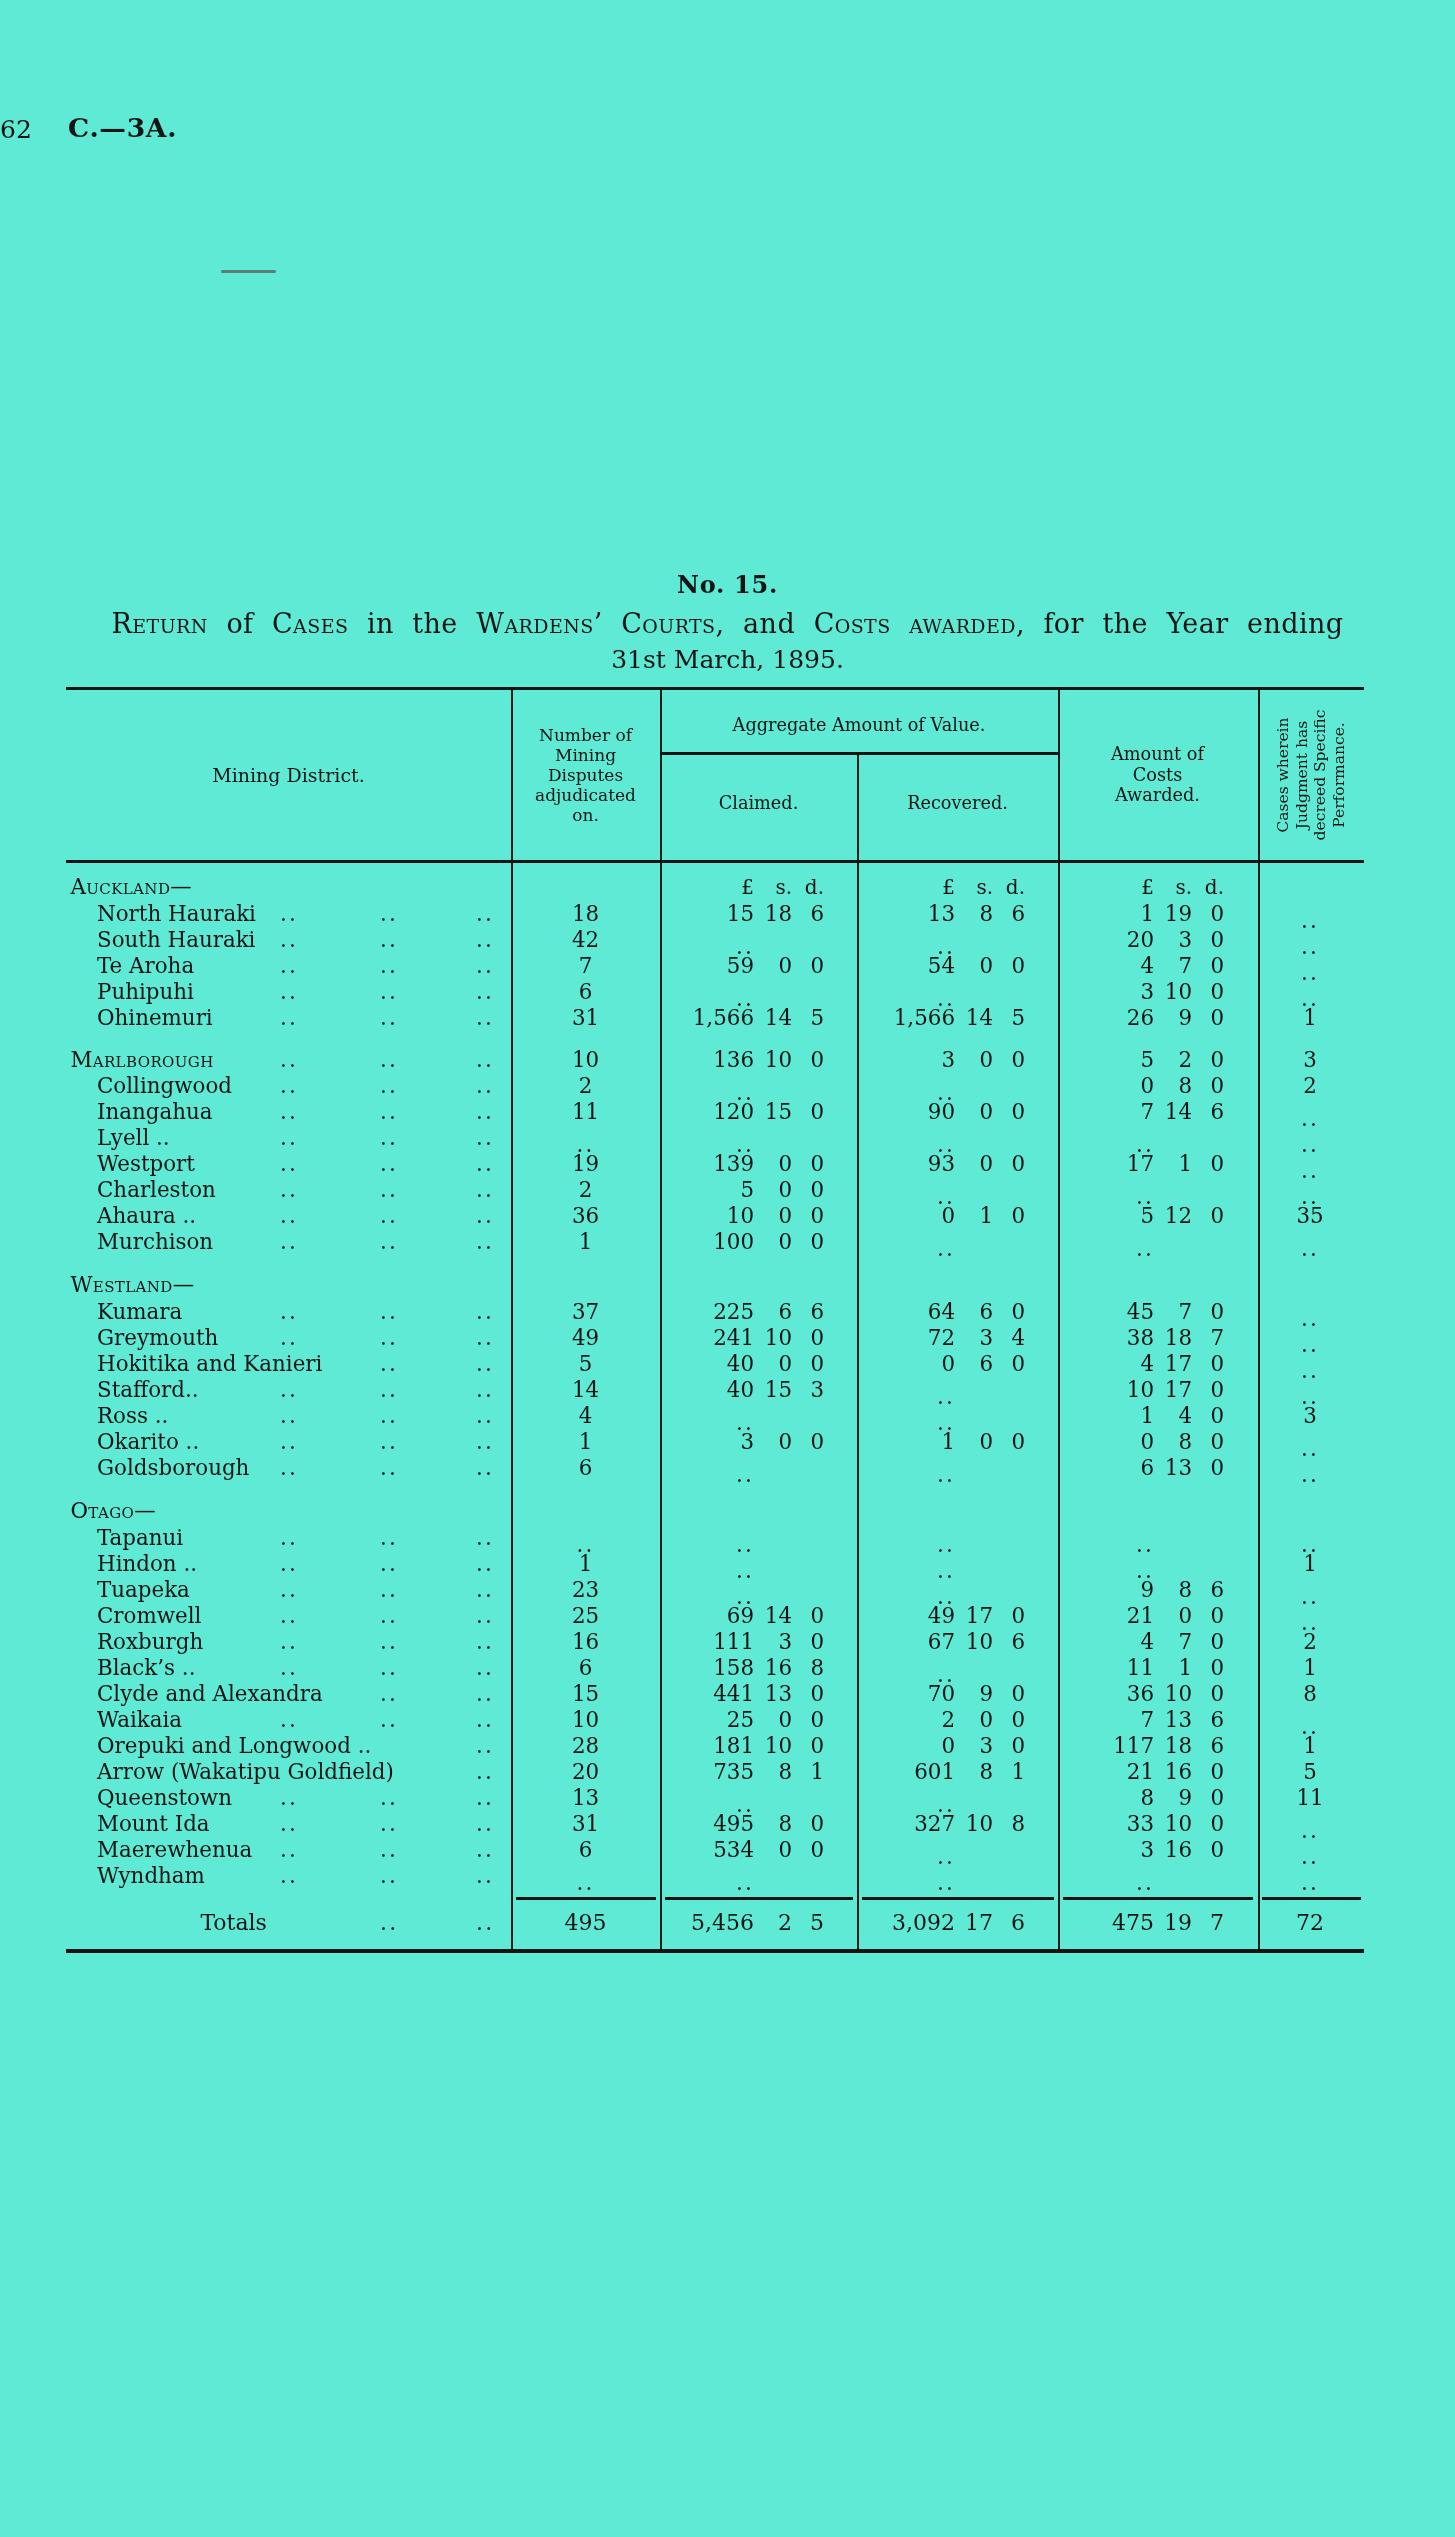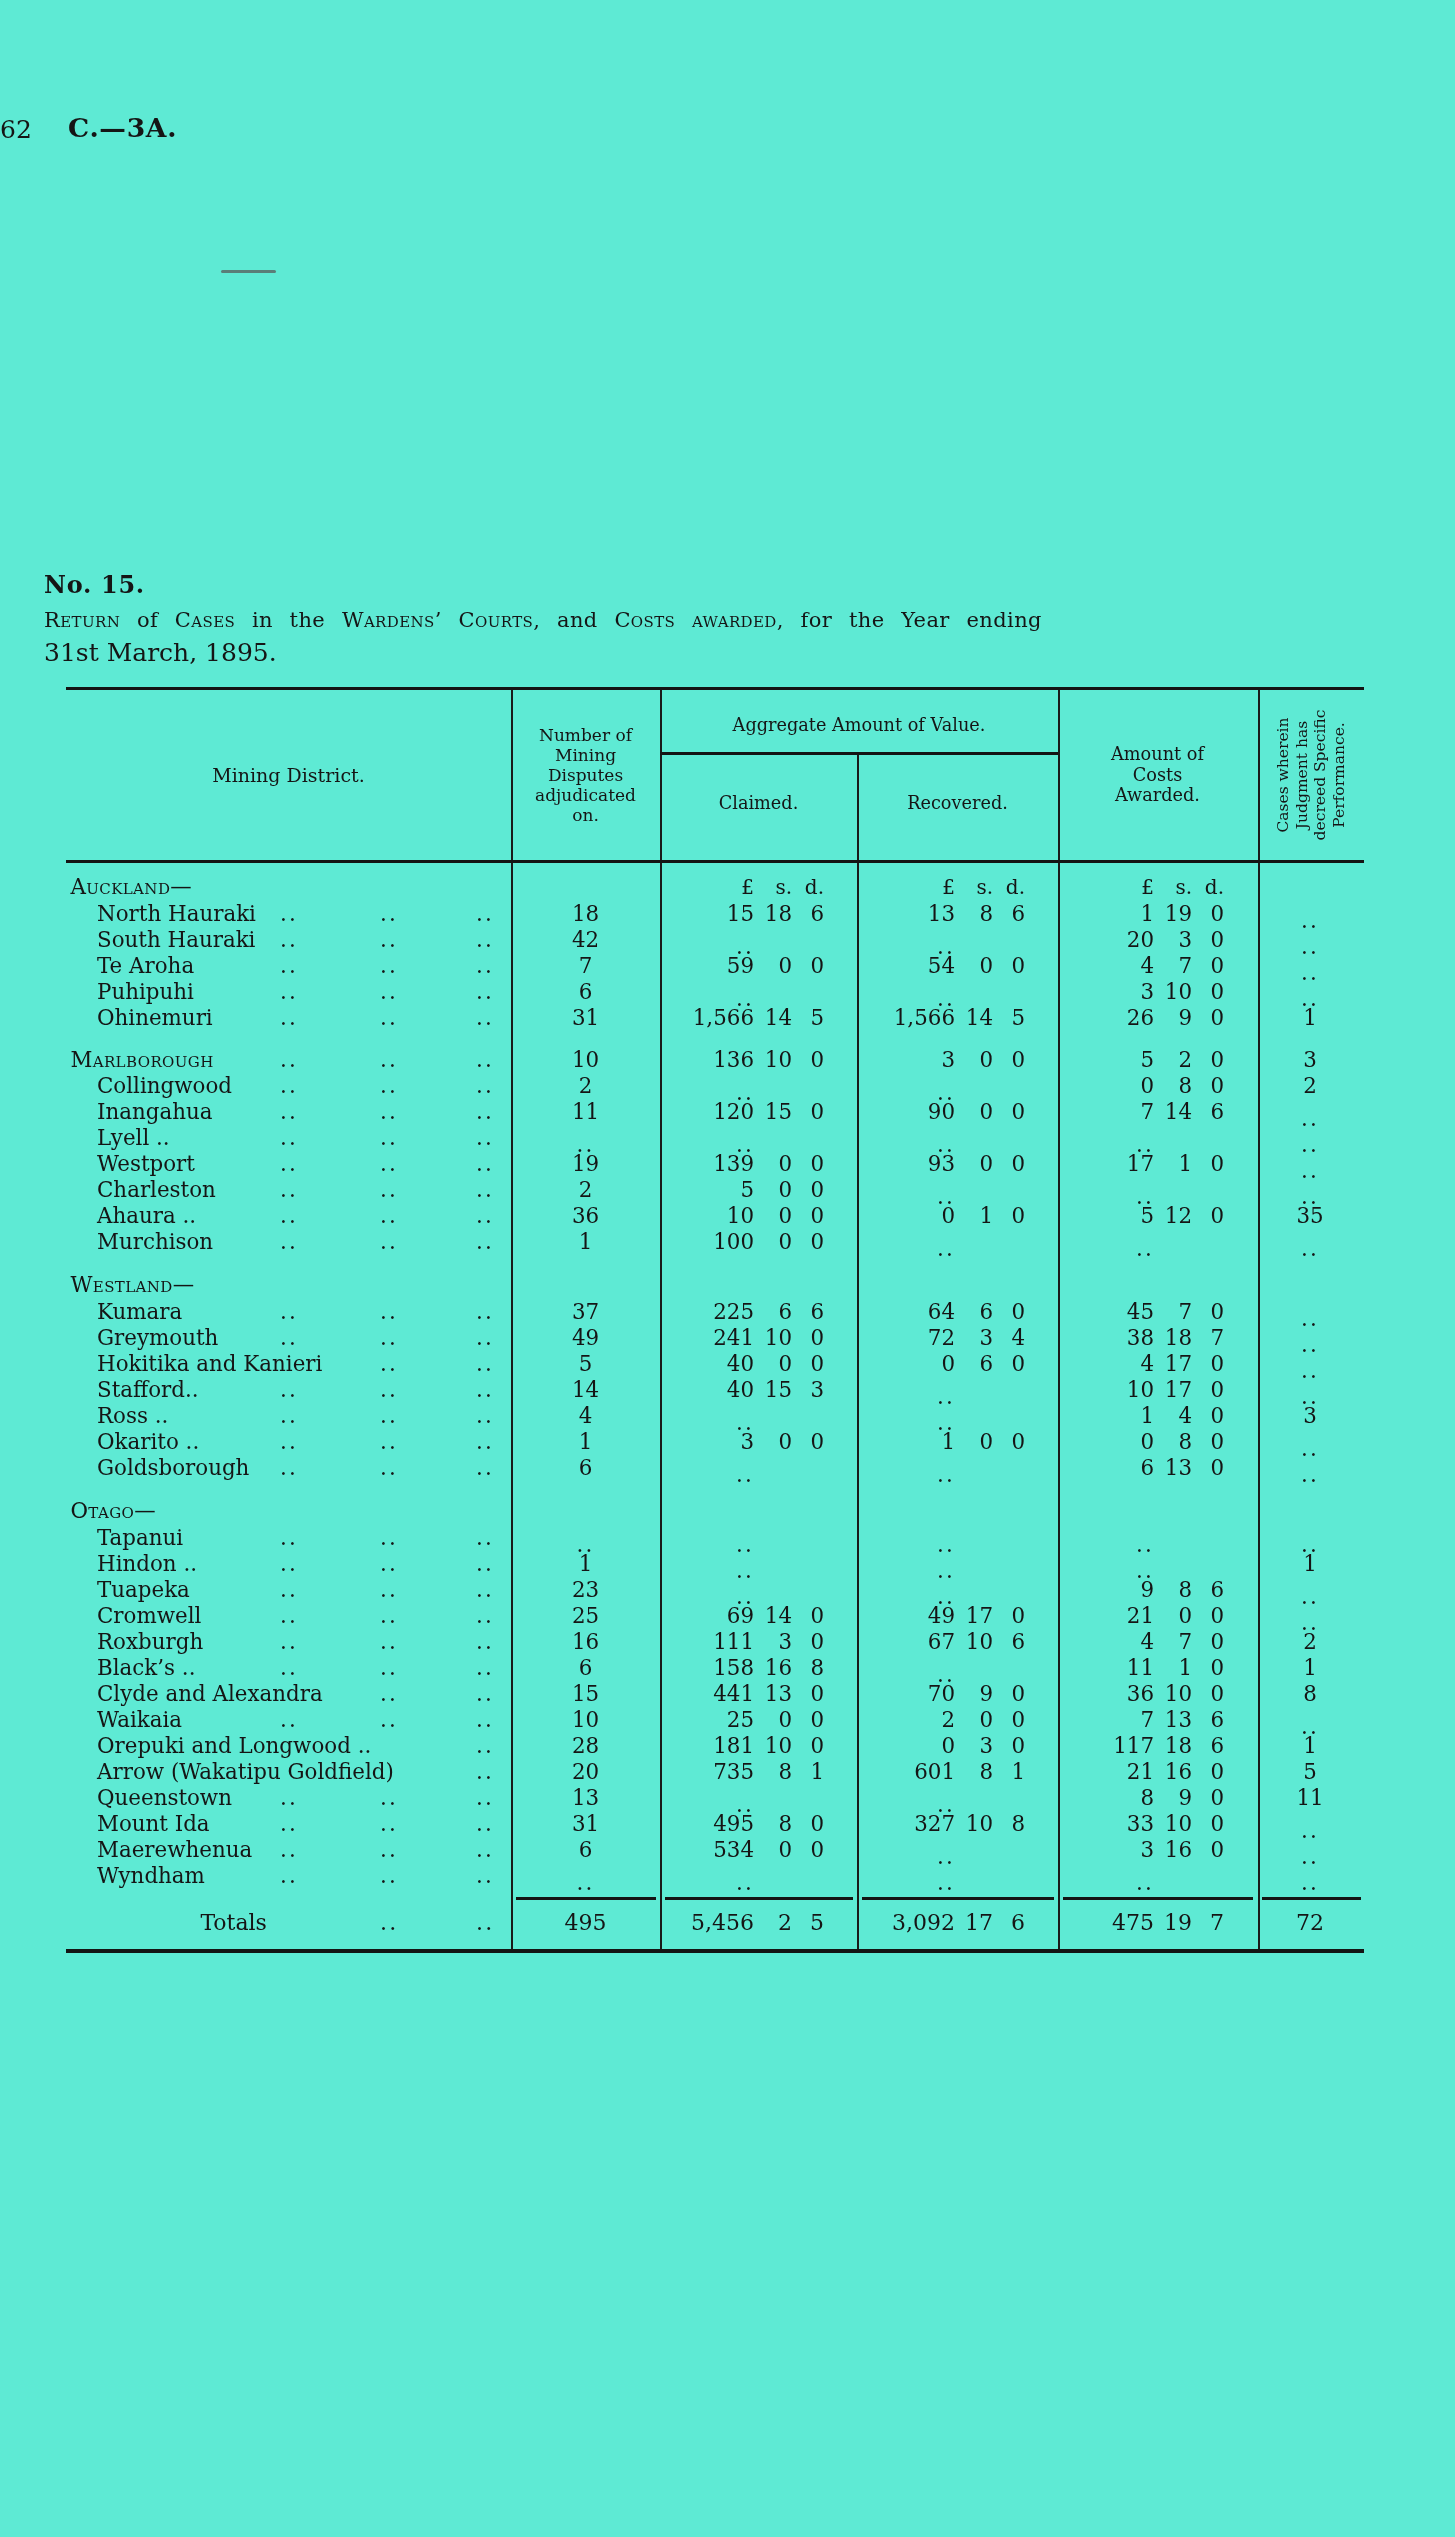--- a/index.html
+++ b/index.html
@@ -5,23 +5,23 @@
   html,body{margin:0;padding:0;background:#e8e8e8;}
   .page{position:relative;width:1456px;height:2538px;background:#5eead4;color:#151515;
         font-family:"DejaVu Serif","Liberation Serif",serif;overflow:hidden;}
 
   
   .docref{position:absolute;left:68px;top:112px;font-size:26.6px;font-weight:bold;letter-spacing:0.7px;}
   .pageno{position:absolute;left:0;top:115px;width:1449px;text-align:left;font-size:25px;}
   .artifact-dash{position:absolute;left:221px;top:270px;width:55px;height:3px;background:#5a5a5a;opacity:.75;border-radius:1.5px;}
 
   
-  .titleblock{position:absolute;left:44px;top:570px;width:1367px;}
+  .titleblock{position:absolute;left:44px;top:570px;width:1367px;text-align:center;}
   .title-no{font-size:24px;font-weight:bold;margin-bottom:8.9px;letter-spacing:0.7px;}
-  .title-main{font-size:21px;word-spacing:9.6px;letter-spacing:0.4px;white-space:nowrap;}
+  .title-main{font-size:27px;word-spacing:9.6px;letter-spacing:0.4px;white-space:nowrap;}
   .seg-sc{font-variant:small-caps;}
   .seg-sc2{font-variant:small-caps;text-transform:lowercase;}
   .title-date{font-size:25px;margin-top:5.9px;}
 
   
   .table{position:absolute;left:66px;top:687px;width:1298px;
          border-top:3px solid #141414;border-bottom:4.4px solid #141414;}
   .vline{position:absolute;width:1.5px;background:#1a1a1a;top:0;bottom:0;}
   .vl1{left:445px;} .vl2{left:594px;} .vl3{left:791px;top:65px;} .vl4{left:992px;} .vl5{left:1192px;}
 

